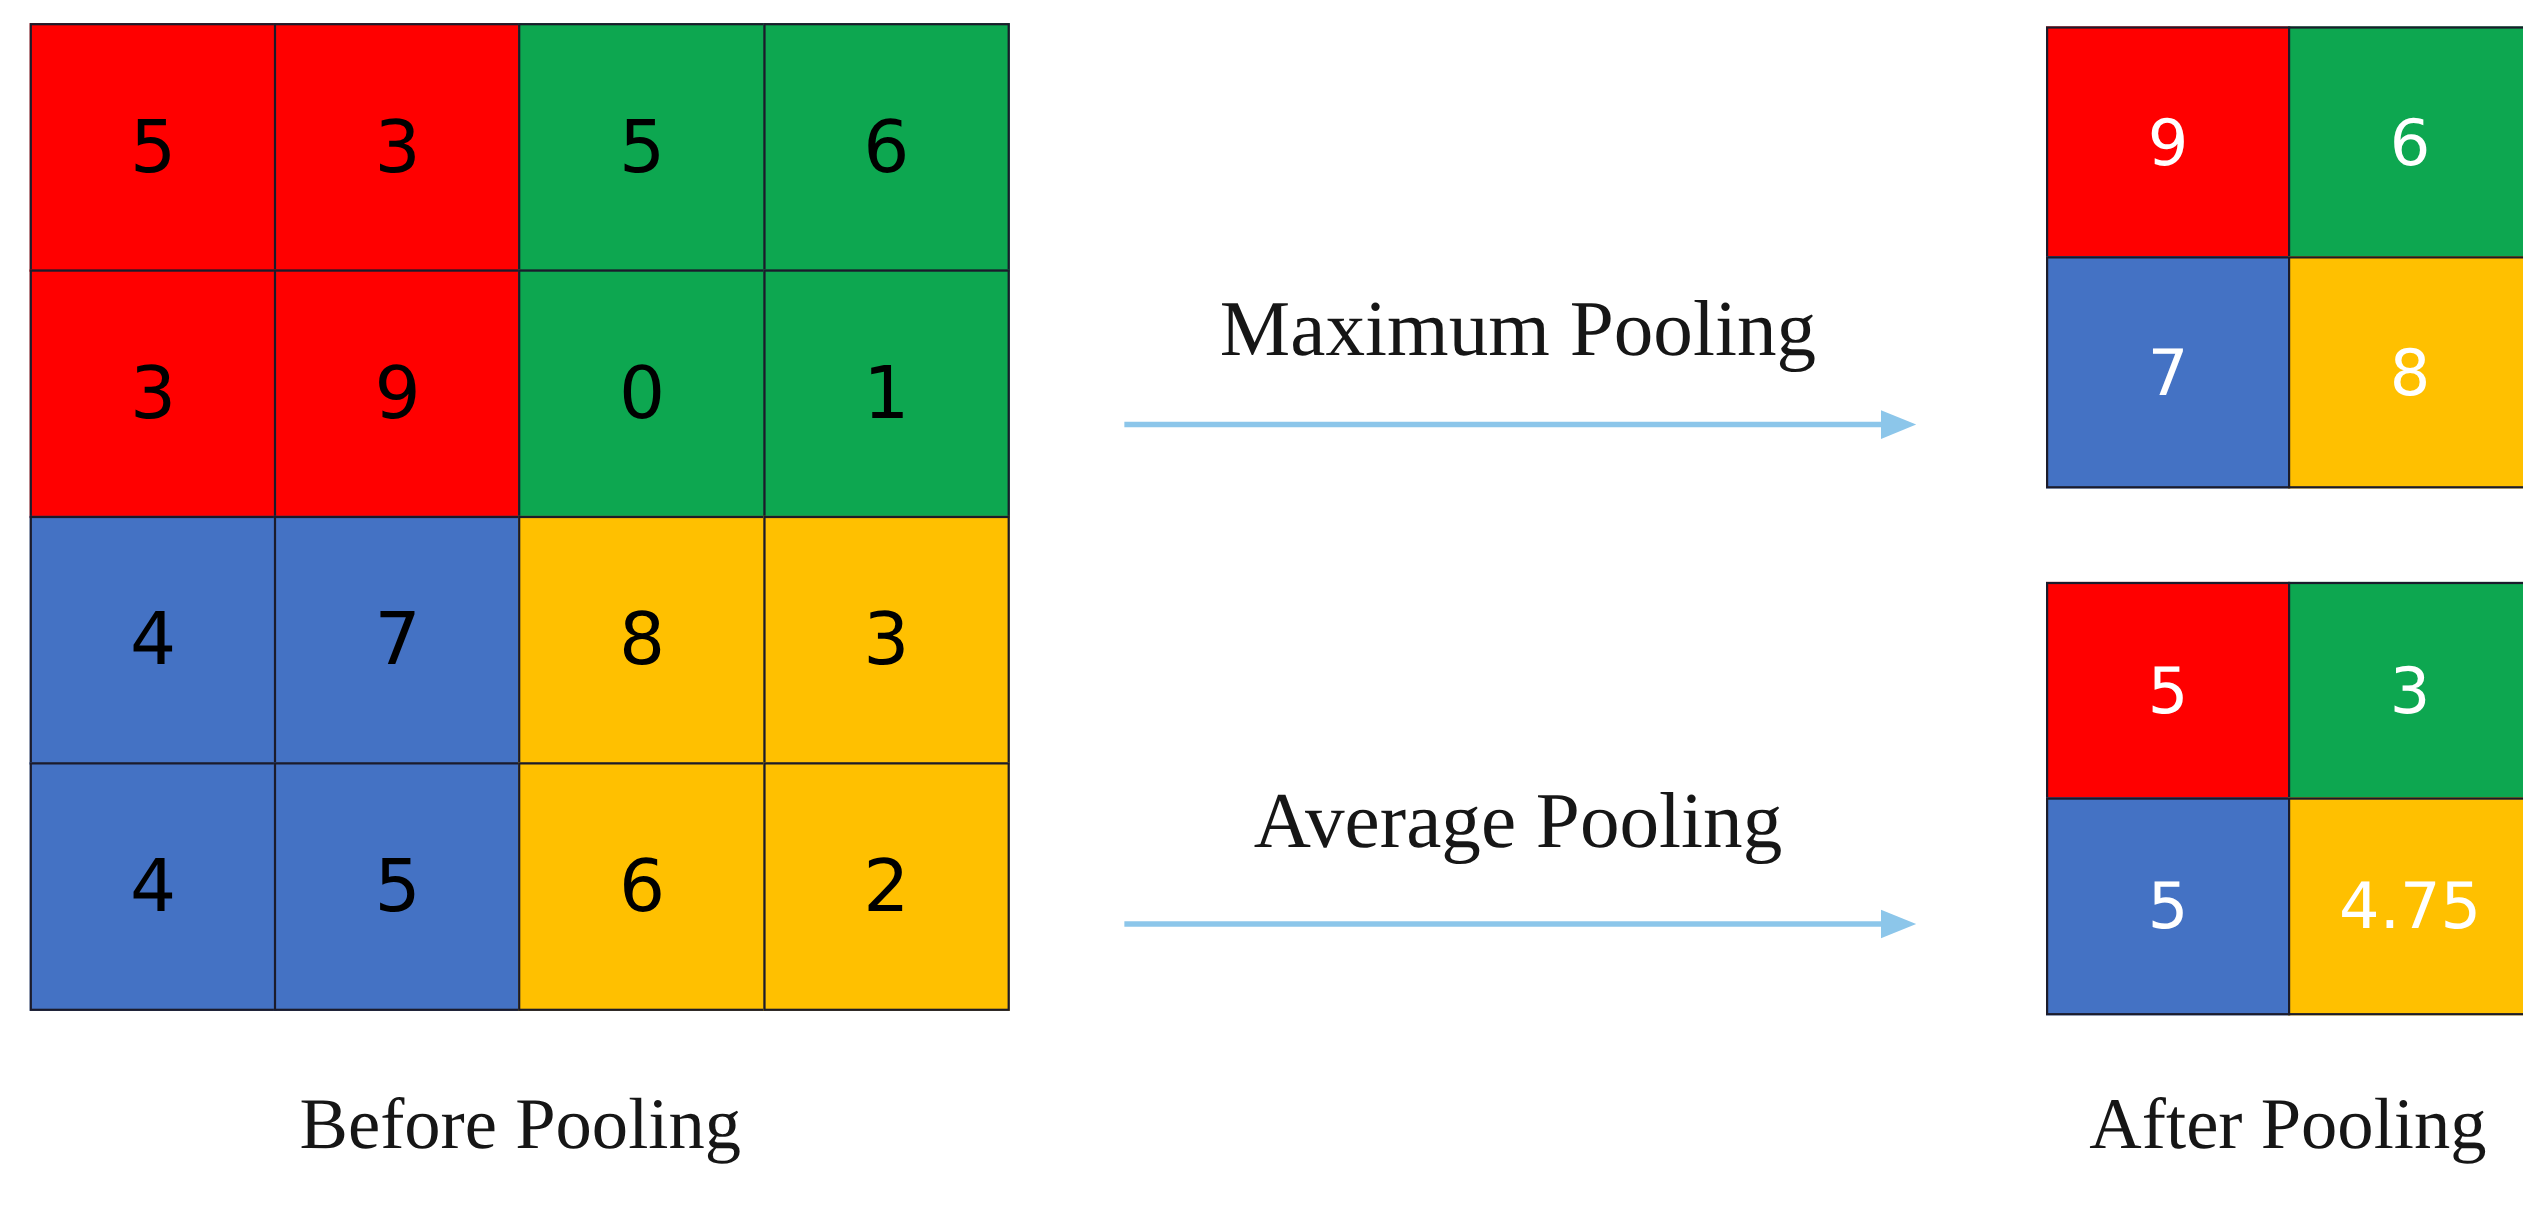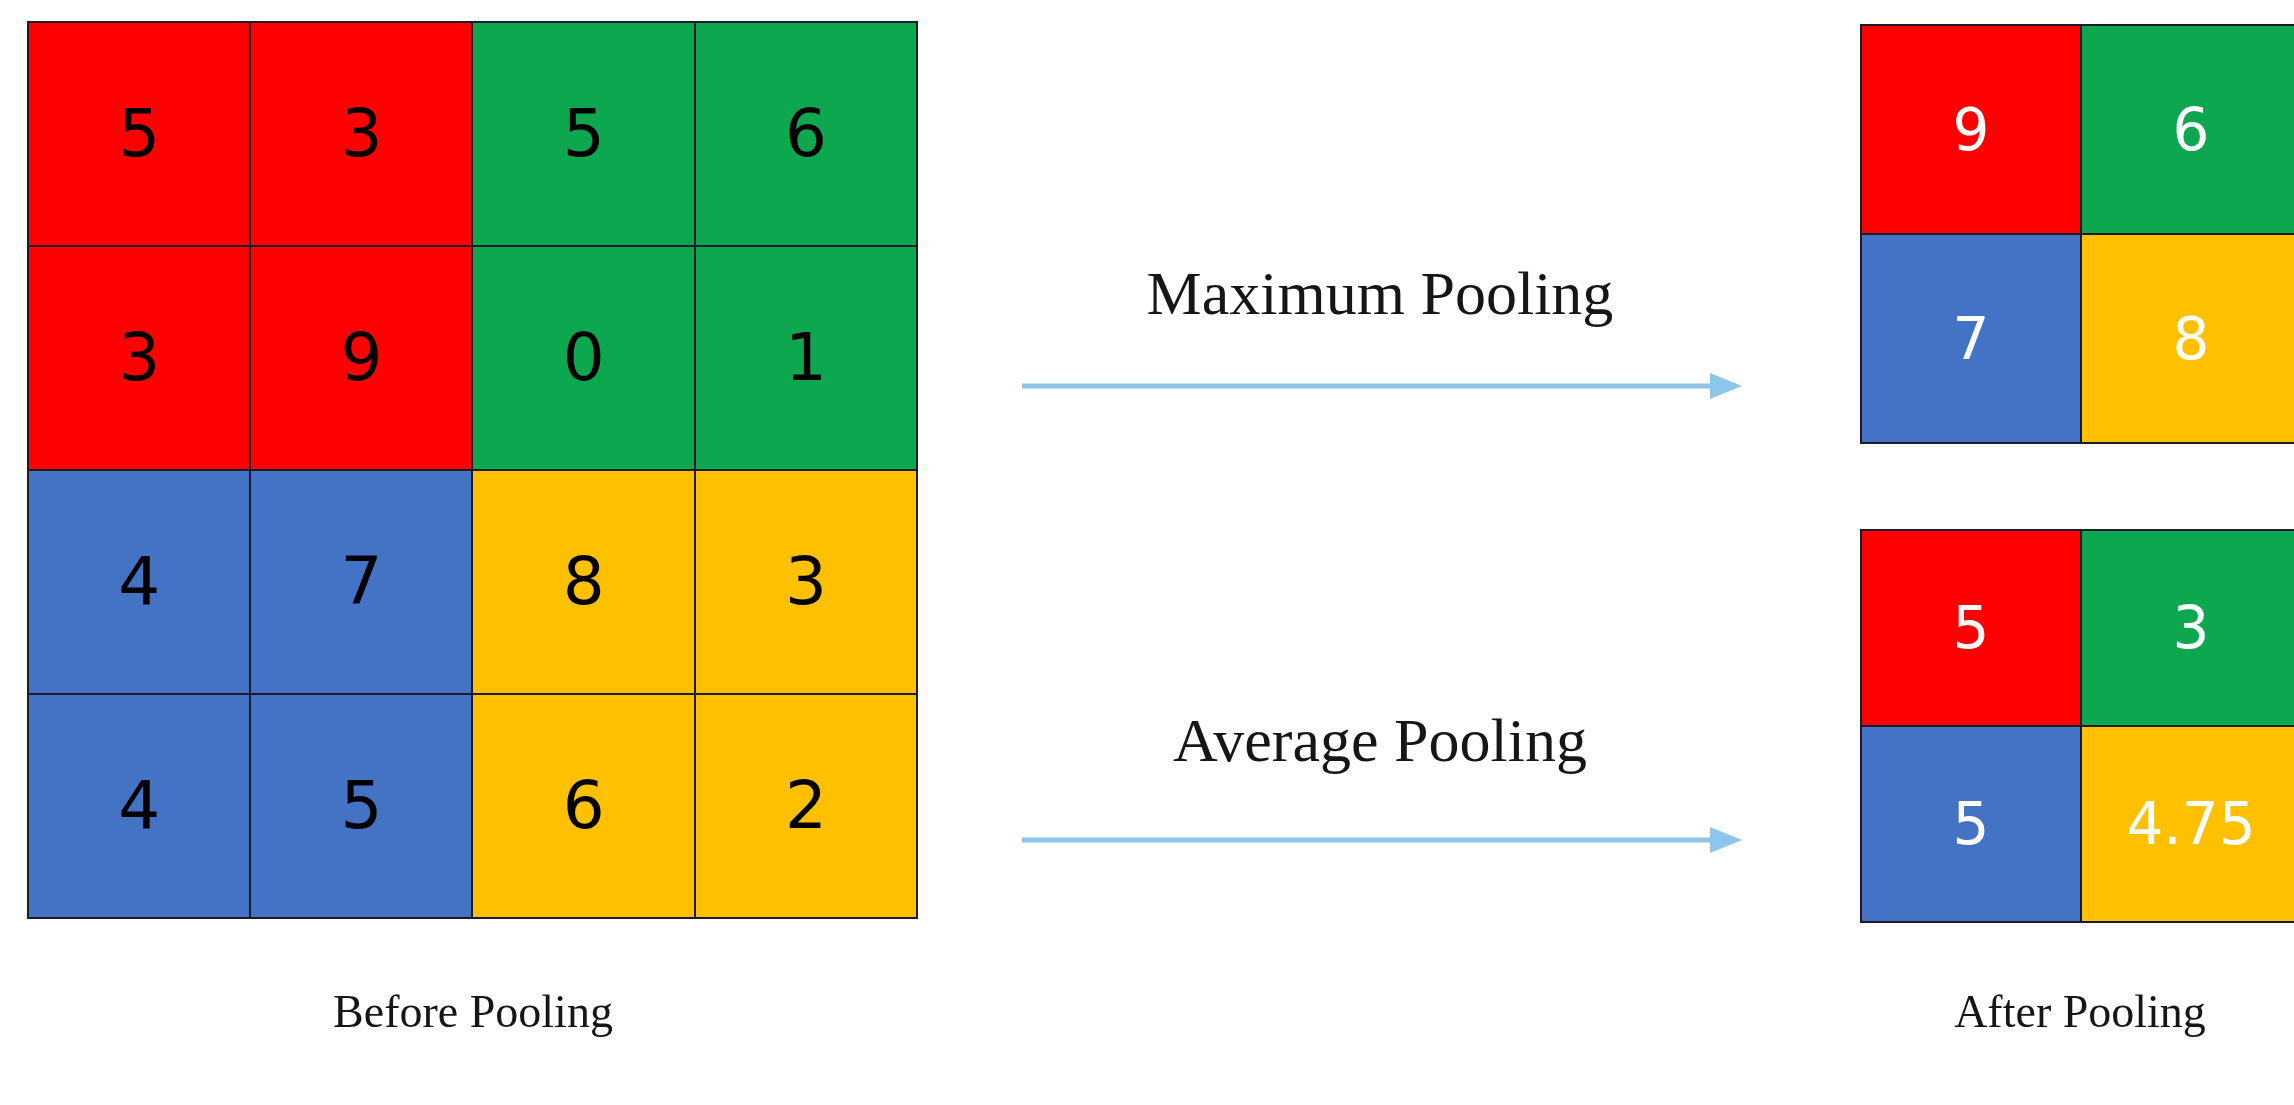--- a/index.html
+++ b/index.html
@@ -67,42 +67,42 @@
     left: 1861px;
     top: 530px;
     width: 440px;
     height: 392px;
   }
 
   
   .flow-label {
     position: absolute;
     font-family: "Liberation Serif", serif;
-    font-size: 62px;
+    font-size: 72px;
     color: #161616;
     white-space: nowrap;
     text-align: center;
     user-select: none;
   }
   #max-label { left: 1060px; top: 258px; width: 640px; }
   #avg-label { left: 1060px; top: 692px; width: 640px; margin-top: 13px; }
 
   .arrow-wrap {
     position: absolute;
     height: 40px;
   }
   #max-arrow { left: 1022px; top: 366px; width: 720px; }
   #avg-arrow { left: 1022px; top: 820px; width: 720px; }
   .arrow-wrap svg { display: block; width: 100%; height: 100%; }
 
   
   .caption {
     position: absolute;
     font-family: "Liberation Serif", serif;
-    font-size: 46px;
+    font-size: 66px;
     color: #161616;
     white-space: nowrap;
     text-align: center;
     user-select: none;
   }
   #caption-before { left: 123px; top: 985px; width: 700px; }
   #caption-after  { left: 1840px; top: 985px; width: 480px; }
 </style>
 </head>
 <body>

